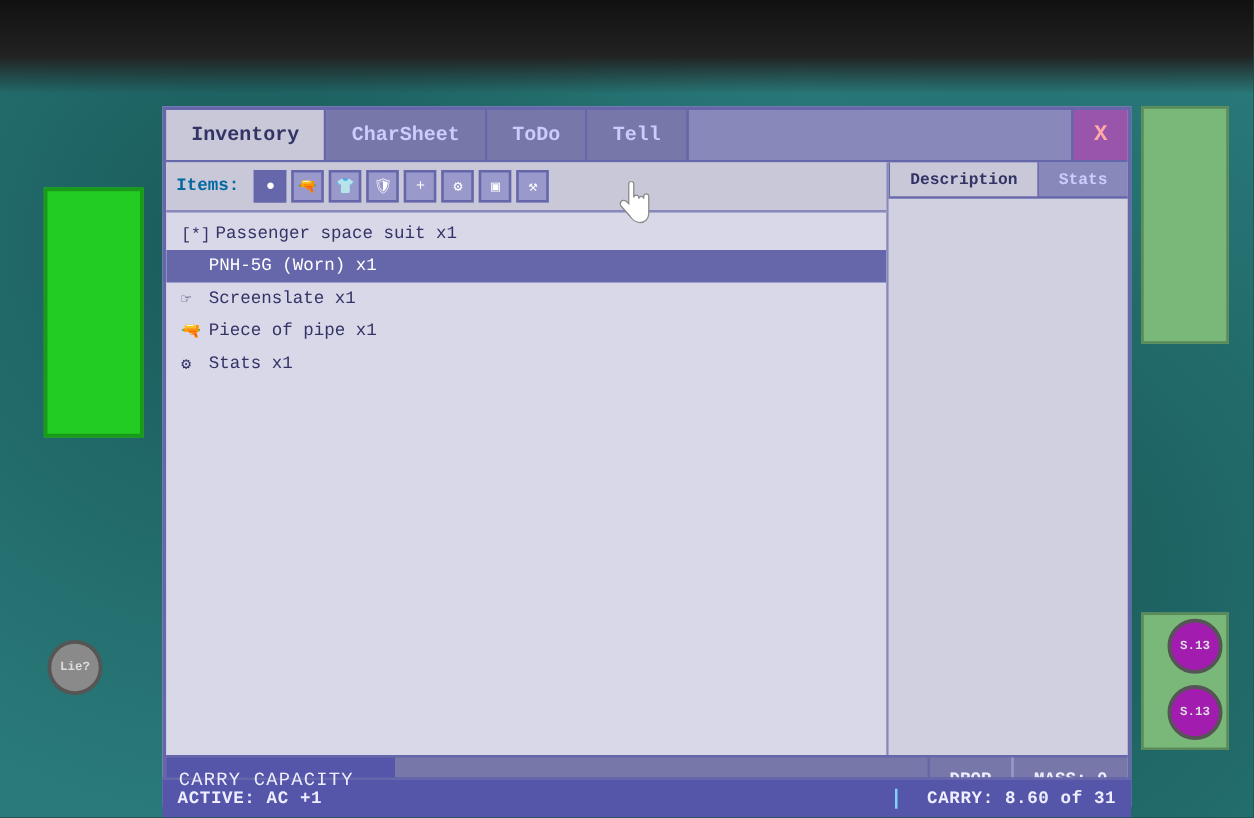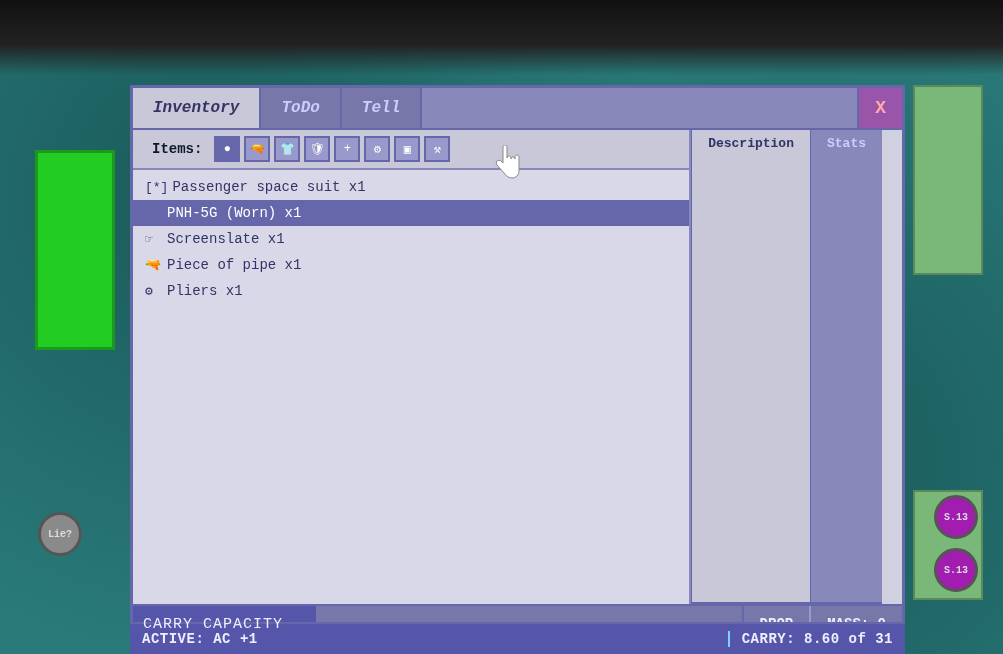--- a/index.html
+++ b/index.html
@@ -133,21 +133,20 @@
       padding: 8px 20px;
       font-size: 16px;
       font-weight: bold;
       color: #ccccff;
       cursor: pointer;
       border-right: 2px solid #6666aa;
       display: flex;
       align-items: center;
       background: #7777aa;
       font-family: 'Courier New', monospace;
-      font-style: italic;
     }
 
     .tab.active {
       background: #c8c8d8;
       color: #333366;
       border-bottom: none;
     }
 
     .tab-close {
       margin-left: auto;
@@ -182,25 +181,24 @@
       display: flex;
       align-items: center;
       padding: 6px 8px;
       background: #c8c8d8;
       border-bottom: 2px solid #8888bb;
       gap: 4px;
     }
 
     .filter-label {
       font-size: 14px;
-      color: #0f172a;
+      color: #0369a1;
       font-weight: bold;
       margin-right: 8px;
       font-family: 'Courier New', monospace;
-      margin-left: 11px;
     }
 
     .filter-icon {
       width: 26px;
       height: 26px;
       background: #9999cc;
       border: 2px solid #6666aa;
       display: flex;
       align-items: center;
       justify-content: center;
@@ -238,21 +236,21 @@
 
     .item-icon {
       font-size: 13px;
       min-width: 18px;
     }
 
     
     .desc-panel {
       flex: 1;
       display: flex;
-      flex-direction: row;
+      flex-direction: column;
     }
 
     .desc-tabs {
       display: flex;
       background: #8888bb;
       border-bottom: 2px solid #6666aa;
     }
 
     .desc-tab {
       padding: 6px 16px;
@@ -351,21 +349,21 @@
     .status-left, .status-right {
       font-size: 14px;
       font-weight: bold;
       color: #eeeeff;
       font-family: 'Courier New', monospace;
       letter-spacing: 0.5px;
     }
 
     .status-right {
       border-left: 2px solid #7dd3fc;
-      padding-left: 12px;
+      padding-left: 24px;
     }
 
     
     .cursor-hand {
       position: absolute;
       top: 145px;
       left: 495px;
       width: 30px;
       height: 30px;
       z-index: 100;
@@ -390,20 +388,21 @@
   <span>S.13</span>
 </div>
 <div class="lie-badge">
   <span>Lie?</span>
 </div>
 
 <div class="main-window">
 
   <div class="tab-bar">
     <div class="tab active">Inventory</div>
+    <div class="tab">CharSheet</div>
     <div class="tab">ToDo</div>
     <div class="tab">Tell</div>
     <div class="tab-close">X</div>
   </div>
 
   <div class="content-area">
 
     <div class="inventory-panel">
 
       <div class="filter-bar">
@@ -435,21 +434,21 @@
           <span>Screenslate x1</span>
         </div>
 
         <div class="item-row">
           <span class="item-icon">🔫</span>
           <span>Piece of pipe x1</span>
         </div>
 
         <div class="item-row">
           <span class="item-icon">⚙</span>
-          <span>Pliers x1</span>
+          <span>Stats x1</span>
         </div>
 
       </div>
     </div>
 
     <div class="desc-panel">
       <div class="desc-tabs">
         <div class="desc-tab active">Description</div>
         <div class="desc-tab">Stats</div>
       </div>

